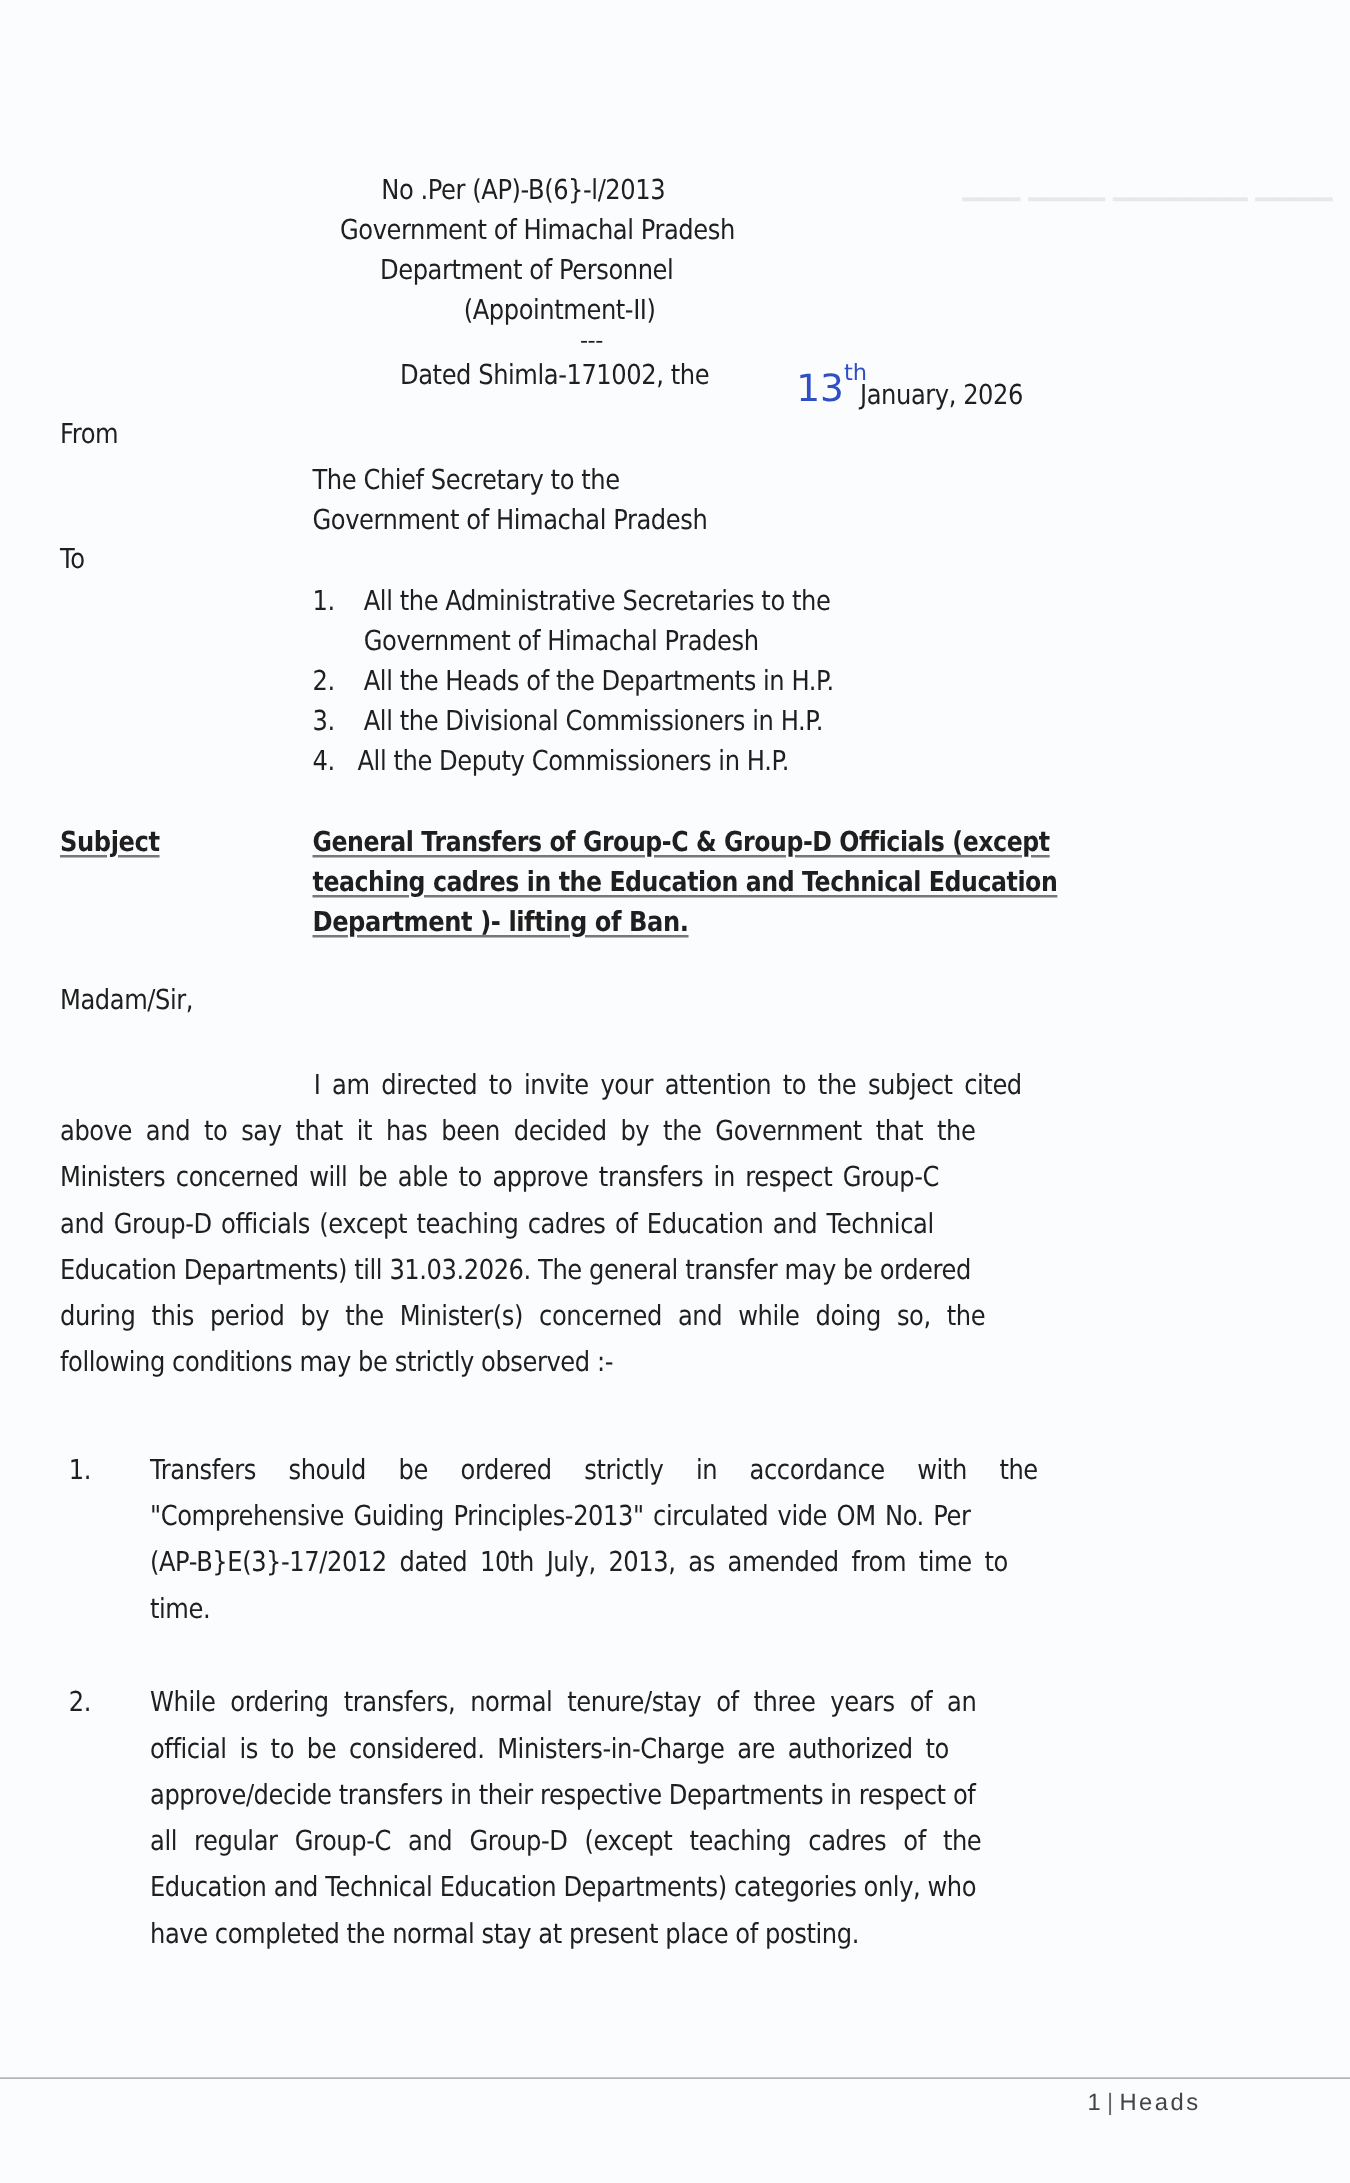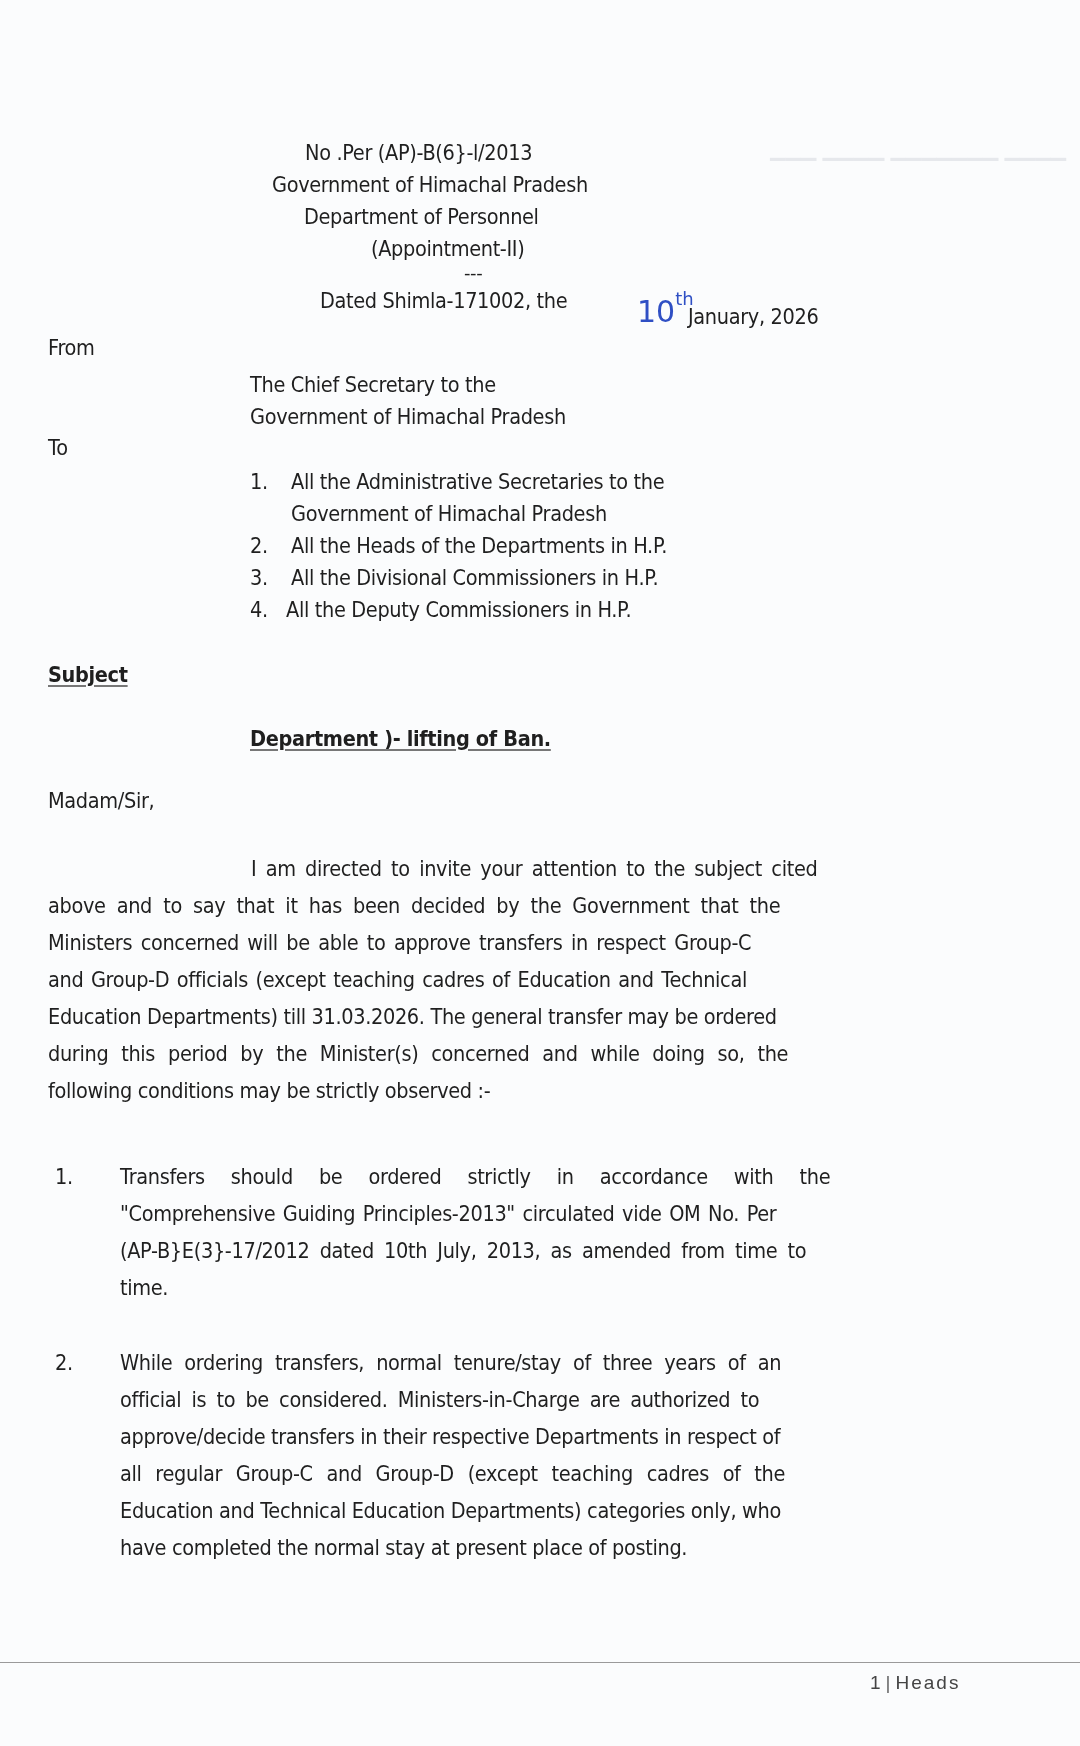--- a/index.html
+++ b/index.html
@@ -37,21 +37,21 @@
   <div class="abs t cond" style="left:305px;top:108px;">No .Per (AP)-B(6}-l/2013</div>
   <div class="abs t cond" style="left:272px;top:140px;">Government of Himachal Pradesh</div>
   <div class="abs t cond" style="left:304px;top:172px;">Department of Personnel</div>
   <div class="abs t cond" style="left:371px;top:204px;">(Appointment-II)</div>
   <div class="abs t" style="left:464px;top:228px;font-size:18px;">---</div>
 
   <div class="abs" style="left:320px;top:256px;">
     <span class="t cond" style="display:inline-block;">Dated Shimla-171002, the</span>
   </div>
   <div class="abs hand" style="left:637px;top:262px;">
-    <span>10</span><sup>th</sup>
+    <span>13</span><sup>th</sup>
   </div>
   <div class="abs t cond" style="left:688px;top:272px;">January, 2026</div>
 
   <div class="abs t cond" style="left:48px;top:303px;">From</div>
   <div class="abs t cond" style="left:250px;top:340px;">The Chief Secretary to the</div>
   <div class="abs t cond" style="left:250px;top:372px;">Government of Himachal Pradesh</div>
 
   <div class="abs t cond" style="left:48px;top:403px;">To</div>
 
   <div class="abs t cond" style="left:250px;top:437px;">1.</div>
@@ -61,20 +61,26 @@
   <div class="abs t cond" style="left:250px;top:501px;">2.</div>
   <div class="abs t cond" style="left:291px;top:501px;">All the Heads of the Departments in H.P.</div>
 
   <div class="abs t cond" style="left:250px;top:533px;">3.</div>
   <div class="abs t cond" style="left:291px;top:533px;">All the Divisional Commissioners in H.P.</div>
 
   <div class="abs t cond" style="left:250px;top:565px;">4.</div>
   <div class="abs t cond" style="left:286px;top:565px;">All the Deputy Commissioners in H.P.</div>
 
   <div class="abs t cond bold u" style="left:48px;top:630px;">Subject</div>
+  <div class="just bold u" style="left:250px;top:630px;width:725px;">
+    <span style="transform:scaleX(0.86);transform-origin:left top;display:inline-block;">General Transfers of Group-C &amp; Group-D Officials (except</span>
+  </div>
+  <div class="just bold u" style="left:250px;top:662px;width:725px;">
+    <span style="transform:scaleX(0.86);transform-origin:left top;display:inline-block;">teaching cadres in the Education and Technical Education</span>
+  </div>
   <div class="abs t cond bold u" style="left:250px;top:694px;">Department )- lifting of Ban.</div>
 
   <div class="abs t cond" style="left:48px;top:756px;">Madam/Sir,</div>
 
   <div class="abs t cond" style="left:251px;top:824px;word-spacing:4px;">I am directed to invite your attention to the subject cited</div>
   <div class="abs t cond" style="left:48px;top:861px;word-spacing:6px;">above and to say that it has been decided by the Government that the</div>
   <div class="abs t cond" style="left:48px;top:898px;word-spacing:3px;">Ministers concerned will be able to approve transfers in respect Group-C</div>
   <div class="abs t cond" style="left:48px;top:935px;word-spacing:2px;">and Group-D officials (except teaching cadres of Education and Technical</div>
   <div class="abs t cond" style="left:48px;top:972px;">Education Departments) till 31.03.2026.  The general transfer may be ordered</div>
   <div class="abs t cond" style="left:48px;top:1009px;word-spacing:8px;">during this period by the Minister(s) concerned and while doing so, the</div>

